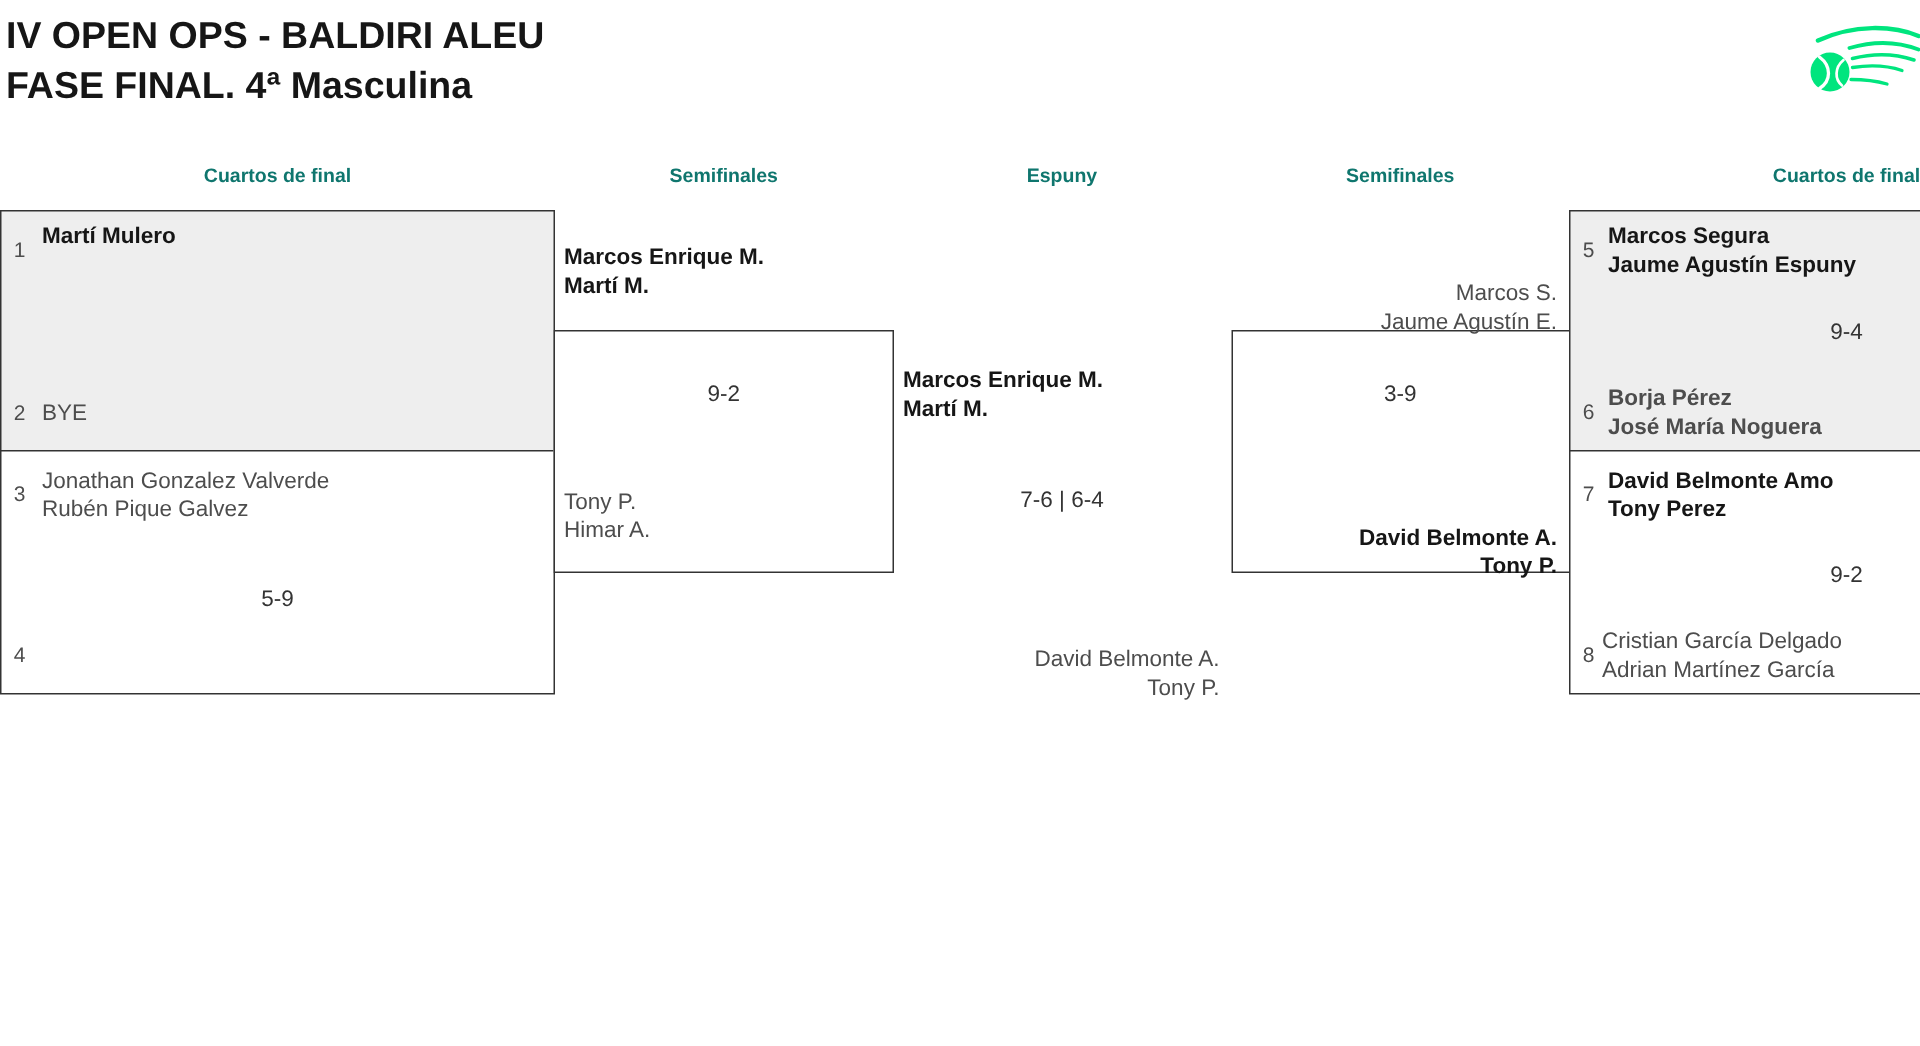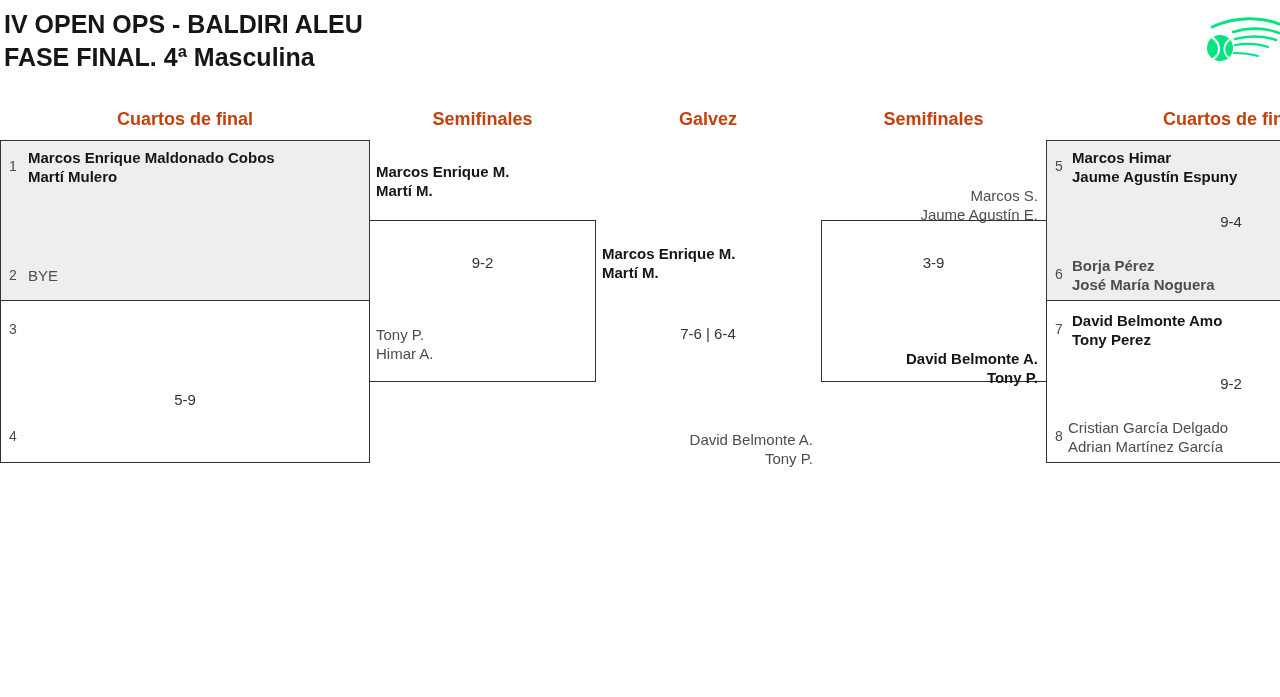--- a/index.html
+++ b/index.html
@@ -20,23 +20,23 @@
     font-size: 25px;
     font-weight: 700;
     line-height: 33px;
     color: #161616;
     white-space: nowrap;
   }
 
   .round-header {
     position: absolute;
     top: 109px;
-    font-size: 18px;
+    font-size: 13px;
     font-weight: 600;
-    color: #c2410c;
+    color: #0f766e;
     text-align: center;
     white-space: nowrap;
   }
 
   .match-box {
     position: absolute;
     box-sizing: border-box;
     border: 1px solid #333333;
     background: #ffffff;
   }
@@ -96,42 +96,45 @@
       <path d="M35,31 C48,29 59,30 68,33" stroke-width="2.2"></path>
       <path d="M34,39 C43,39 51,40 58,42" stroke-width="2.2"></path>
     </g>
     <circle cx="20" cy="34" r="13" fill="#00E57E"></circle>
     <path d="M13,24 C21,30 21,40 13,45" stroke="#ffffff" stroke-width="2.2" fill="none" stroke-linecap="round"></path>
     <path d="M29,26 C23,31 23,39 28,43" stroke="#ffffff" stroke-width="1.8" fill="none" stroke-linecap="round"></path>
   </svg>
 
   <div class="round-header" style="left:0; width:370px;">Cuartos de final</div>
   <div class="round-header" style="left:370px; width:225px;">Semifinales</div>
-  <div class="round-header" style="left:595px; width:226px;">Galvez</div>
+  <div class="round-header" style="left:595px; width:226px;">Espuny</div>
   <div class="round-header" style="left:821px; width:225px;">Semifinales</div>
   <div class="round-header" style="left:1046px; width:370px;">Cuartos de final</div>
 
   <div class="match-box shaded" style="left:0; top:140px; width:370px; height:161px;"></div>
   <div class="match-box" style="left:0; top:300px; width:370px; height:163px;"></div>
   <div class="match-box" style="left:369px; top:220px; width:227px; height:162px;"></div>
   <div class="match-box" style="left:821px; top:220px; width:226px; height:162px;"></div>
   <div class="match-box shaded" style="left:1046px; top:140px; width:370px; height:161px;"></div>
   <div class="match-box" style="left:1046px; top:300px; width:370px; height:163px;"></div>
 
   <div class="seed" style="left:4px; top:158px;">1</div>
   <div class="players winner" style="left:28px; top:148px;">
-    <div>Marcos Enrique Maldonado Cobos</div>
     <div>Martí Mulero</div>
   </div>
   <div class="seed" style="left:4px; top:267px;">2</div>
   <div class="players" style="left:28px; top:266px;">
     <div>BYE</div>
   </div>
 
   <div class="seed" style="left:4px; top:321px;">3</div>
+  <div class="players" style="left:28px; top:311px;">
+    <div>Jonathan Gonzalez Valverde</div>
+    <div>Rubén Pique Galvez</div>
+  </div>
   <div class="score" style="left:0; top:375px; width:370px;margin-top:16px;">5-9</div>
   <div class="seed" style="left:4px; top:428px;">4</div>
 
   <div class="players winner" style="left:376px; top:162px;">
     <div>Marcos Enrique M.</div>
     <div>Martí M.</div>
   </div>
   <div class="score" style="left:370px; top:254px; width:225px;">9-2</div>
   <div class="players" style="left:376px; top:325px;">
     <div>Tony P.</div>
@@ -153,21 +156,21 @@
     <div>Jaume Agustín E.</div>
   </div>
   <div class="score" style="left:821px; top:254px; width:225px;">3-9</div>
   <div class="players winner align-right" style="left:821px; top:325px; width:217px;">
     <div>David Belmonte A.</div>
     <div>Tony P.</div>
   </div>
 
   <div class="seed" style="left:1050px; top:158px;">5</div>
   <div class="players winner" style="left:1072px; top:148px;">
-    <div>Marcos Himar</div>
+    <div>Marcos Segura</div>
     <div>Jaume Agustín Espuny</div>
   </div>
   <div class="score" style="left:1046px; top:213px; width:370px;">9-4</div>
   <div class="seed" style="left:1050px; top:266px;">6</div>
   <div class="players" style="left:1072px; top:256px;font-weight:bold;">
     <div>Borja Pérez</div>
     <div>José María Noguera</div>
   </div>
 
   <div class="seed" style="left:1050px; top:321px;">7</div>

